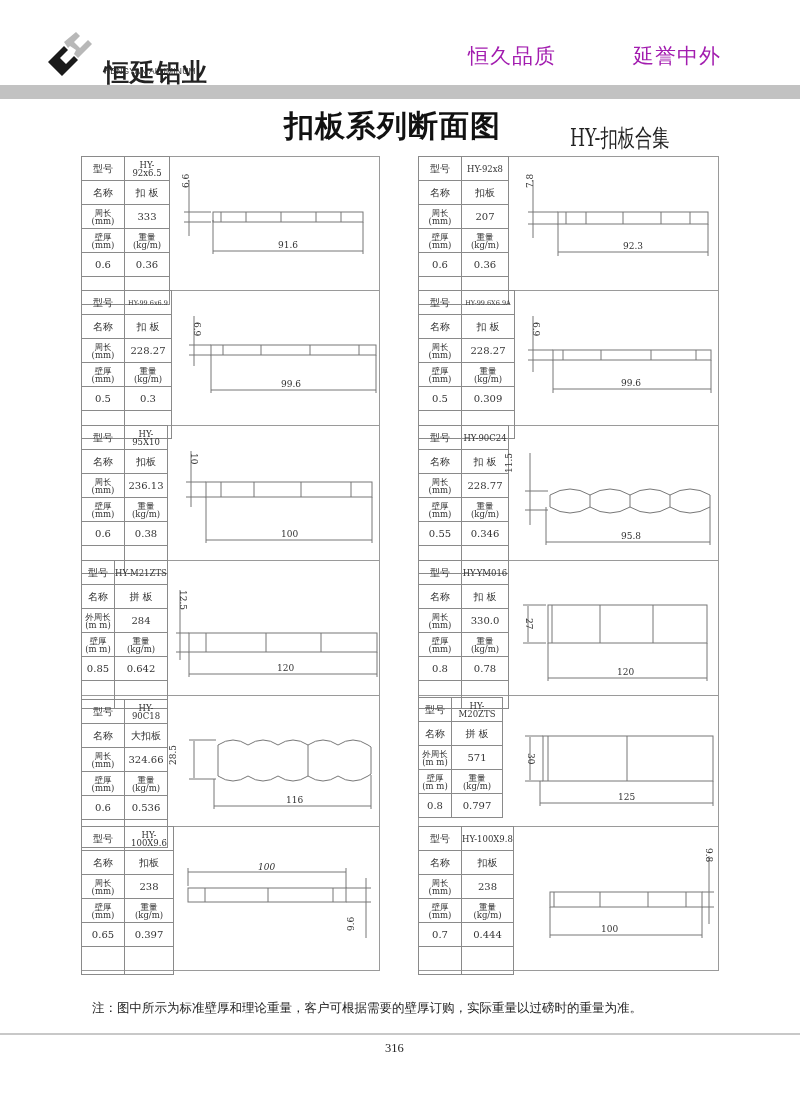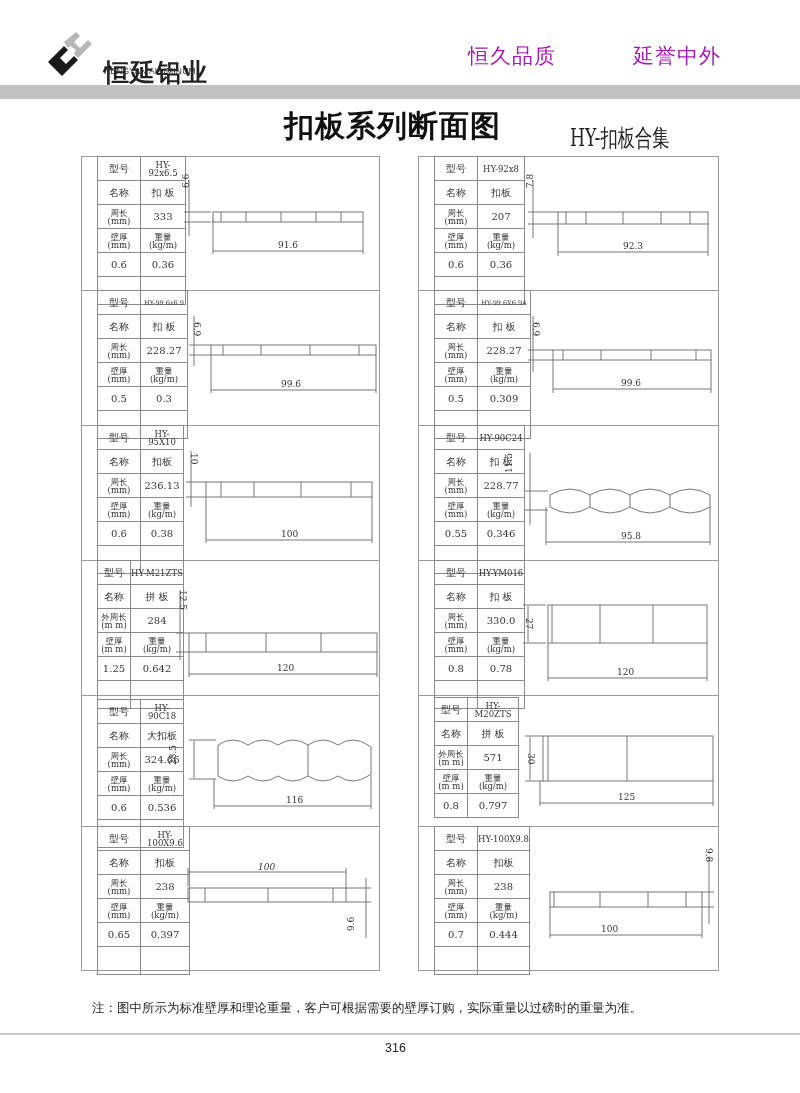--- a/index.html
+++ b/index.html
@@ -11,31 +11,31 @@
   .logo-en { position:absolute; left:104px; top:66px; font-size:8.5px; color:#333; letter-spacing:0.2px; font-family:"Liberation Sans", sans-serif; }
   .slogan { position:absolute; top:42px; font-size:21px; color:#a21caf; letter-spacing:1px; font-family:"DejaVu Sans", sans-serif; }
   .slogan.s1 { left:468px; }
   .slogan.s2 { left:593px;margin-left:40px; }
   .band { position:absolute; left:0; top:85px; width:800px; height:14px; background:#c2c2c2; }
   .title { position:absolute; left:284px; top:106px; font-size:30px; font-weight:bold; color:#111; letter-spacing:1px; font-family:"DejaVu Sans", sans-serif; }
   .subtitle { position:absolute; left:570px; top:122px; font-size:24px; color:#222; font-family:"DejaVu Serif", serif; transform:scaleX(0.72); transform-origin:left top; }
 
   .panel { position:absolute; border:1px solid #9a9a9a; box-sizing:border-box; background:#fff; }
   .card { position:absolute; box-sizing:border-box; }
-  .card table { position:absolute; left:16px; top:0; border-collapse:collapse; font-family:"DejaVu Serif", serif; }
+  .card table { position:absolute; left:0; top:0; border-collapse:collapse; font-family:"DejaVu Serif", serif; }
   .card td { border:1px solid #8a8a8a; height:23px; padding:0; font-size:10px; color:#333; text-align:center; vertical-align:middle; line-height:10px; }
   .card td.small { font-size:8.5px; line-height:8px; }
   .card td.tiny { font-size:6.5px;text-align:center; }
   .card td.stack { font-size:8.5px; line-height:8px; }
   .card tr.tall td { height:27px; }
   .card svg { position:absolute; left:0; top:0; overflow:visible; }
   .dim { font-family:"DejaVu Serif", serif; font-size:9px; fill:#333; }
   .note { position:absolute; left:92px; top:993px; font-size:12.5px; color:#222; font-family:"DejaVu Sans", sans-serif;margin-top:7px; }
   .rule { position:absolute; left:0; top:1033px; width:800px; height:2px; background:#c8c8c8; }
-  .page { position:absolute; left:385px; top:1041px; font-size:12.5px; color:#222; font-family:Liberation Sans, sans-serif; }
+  .page { position:absolute; left:385px; top:1041px; font-size:12.5px; color:#222; font-family:Liberation Serif, serif; }
 </style>
 </head>
 <body>
 
 <div class="header">
   <svg class="logo-mark" viewBox="0 0 50 46">
     <polygon points="2,30 18,14 22,18 14,26 20,32 28,24 32,28 16,44" fill="#1a1a1a"></polygon>
     <polygon points="18,10 30,0 34,4 28,10 34,16 42,8 46,12 32,26 28,22 30,18 24,14 22,16" fill="#b8b8b8"></polygon>
   </svg>
   <div class="logo-cn">恒延铝业</div>
@@ -364,21 +364,21 @@
         </tr>
     <tr>
           <td class="stack"><span>外周长</span><br><span>(m m)</span></td>
           <td>284</td>
         </tr>
     <tr>
           <td class="stack"><span>壁厚</span><br><span>(m m)</span></td>
           <td class="stack"><span>重量</span><br><span>(kg/m)</span></td>
         </tr>
     <tr>
-          <td>1.25</td>
+          <td>0.85</td>
           <td>0.642</td>
         </tr>
     <tr class="tall">
           <td></td>
           <td></td>
         </tr>
   </tbody>
     </table>
   <svg width="299" height="135">
     <g stroke="#777" fill="none" stroke-width="1">

